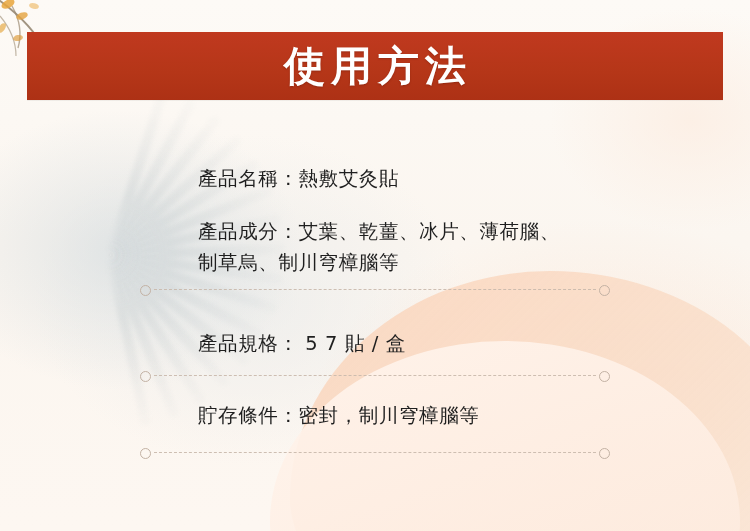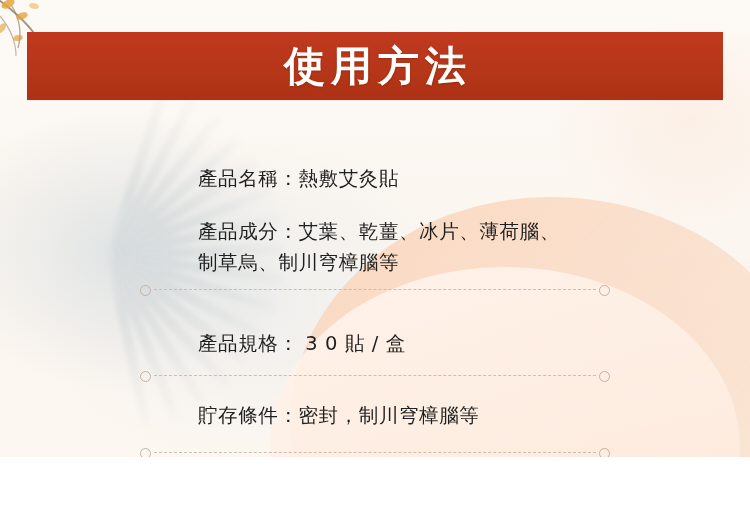--- a/index.html
+++ b/index.html
@@ -3,21 +3,21 @@
 <meta charset="utf-8">
 <style>
   html, body {
     margin: 0;
     padding: 0;
     background: #ffffff;
   }
   #page {
     position: relative;
     width: 750px;
-    height: 457px;
+    height: 531px;
     overflow: hidden;
     background: #fdf8f3;
     font-family: "Liberation Sans", sans-serif;
   }
 
   
   .bg-base {
     position: absolute;
     inset: 0;
     background: linear-gradient(180deg, #fdfaf6 0%, #fbf6f0 45%, #fdf7f1 100%);
@@ -203,21 +203,21 @@
 制草烏、制川穹樟腦等</div>
   </div>
 
   <div class="sep s1">
     <span class="dot left"></span>
     <span class="line"></span>
     <span class="dot right"></span>
   </div>
 
   <div class="row r3">
-    <div class="row-text">產品規格： 3 0 貼 / 盒</div>
+    <div class="row-text">產品規格： 5 7 貼 / 盒</div>
   </div>
 
   <div class="sep s2">
     <span class="dot left"></span>
     <span class="line"></span>
     <span class="dot right"></span>
   </div>
 
   <div class="row r4">
     <div class="row-text">貯存條件：密封，制川穹樟腦等</div>

